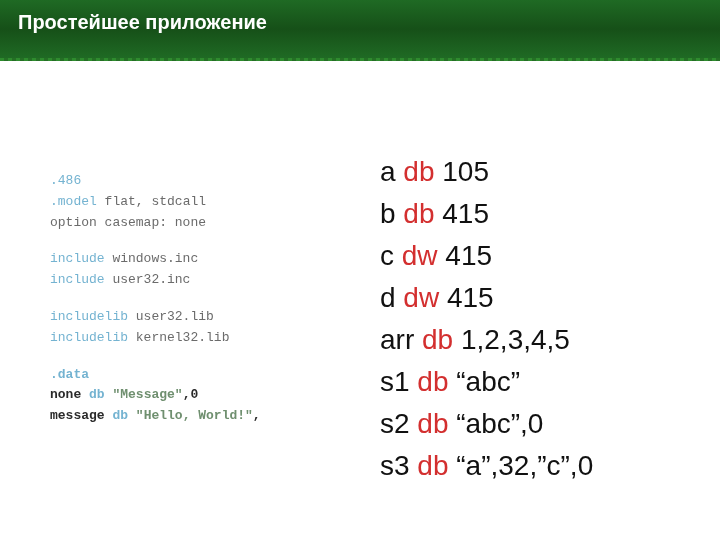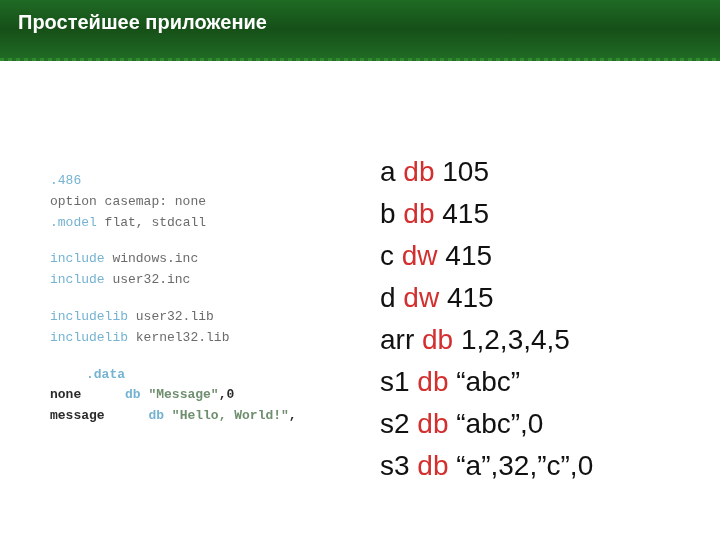--- a/index.html
+++ b/index.html
@@ -39,21 +39,21 @@
     left: 50px;
     top: 110px;
     font-family: "Courier New", monospace;
     font-size: 13px;
     line-height: 1.6;
     color: #6b6b6b;
   }
   .left-col .blk { margin-bottom: 16px; }
   .left-col .kw { color: #74b3d1; }
   .left-col .bold-line { font-weight: bold; color: #2a2a2a; }
-  .left-col .bold-line .kw { color: #74b3d1; font-weight: bold; margin-left: 36px; }
+  .left-col .bold-line .kw { color: #74b3d1; font-weight: bold; }
   .left-col .str { color: #6f8f6f; font-weight: bold; }
   .left-col .var { color: #2a2a2a; font-weight: bold; }
   .right-col {
     position: absolute;
     left: 380px;
     top: 90px;
     font-family: Arial, sans-serif;
     font-size: 28px;
     line-height: 1.5;
     color: #111;
@@ -66,22 +66,22 @@
 
 <div class="title-bar">
   <span>Простейшее приложение</span>
 </div>
 
 <div class="content">
 
   <div class="left-col">
     <div class="blk">
       <div><span class="kw">.486</span></div>
+      <div><span class="kw">.model</span><span> flat, stdcall</span></div>
       <div><span>option casemap: none</span></div>
-      <div><span class="kw">.model</span><span> flat, stdcall</span></div>
     </div>
     <div class="blk">
       <div><span class="kw">include</span><span> windows.inc</span></div>
       <div><span class="kw">include</span><span> user32.inc</span></div>
     </div>
     <div class="blk">
       <div><span class="kw">includelib</span><span> user32.lib</span></div>
       <div><span class="kw">includelib</span><span> kernel32.lib</span></div>
     </div>
     <div class="blk">

